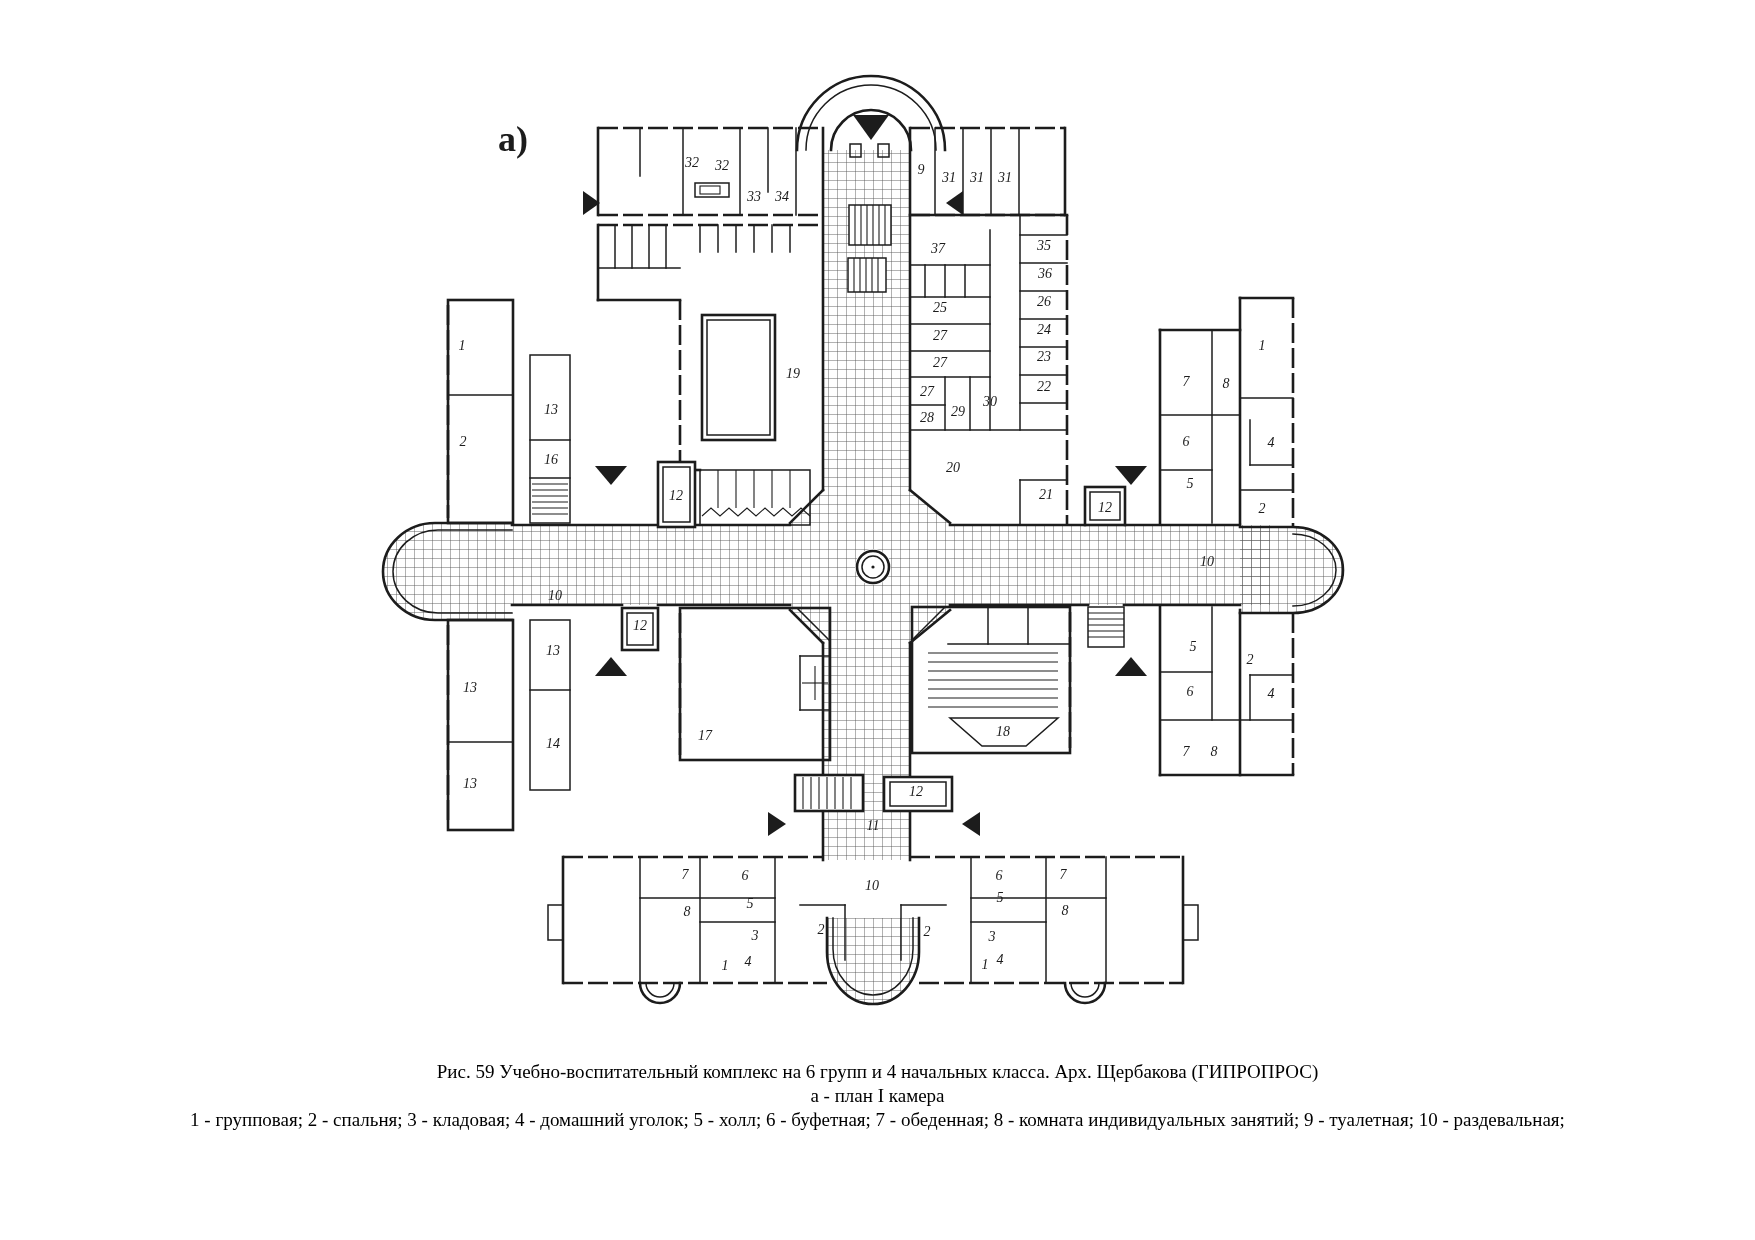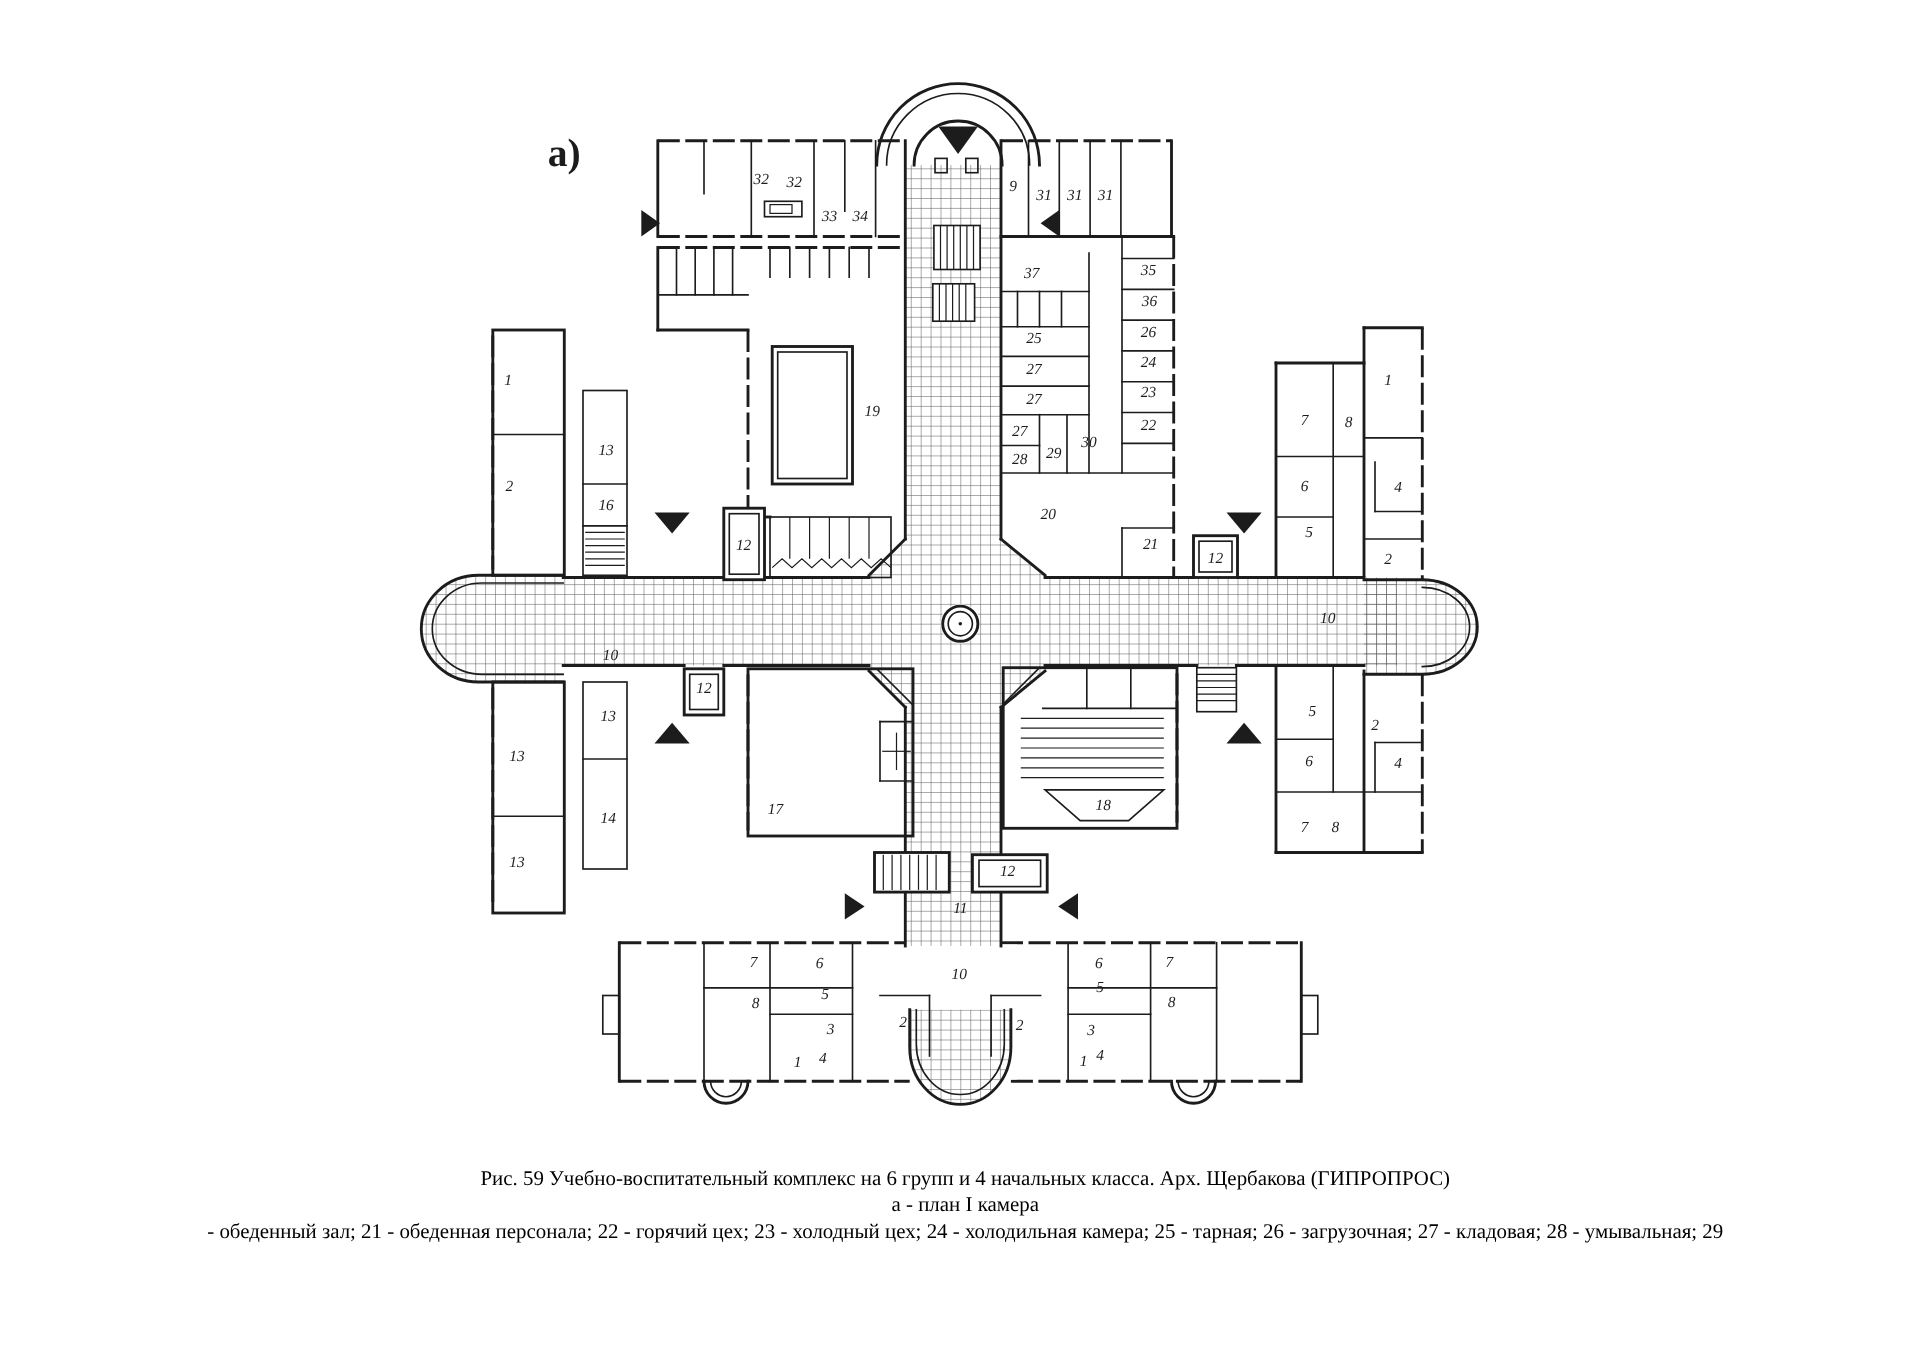--- a/index.html
+++ b/index.html
@@ -423,16 +423,16 @@
         <text x="985" y="969" class="rl">1</text>
       </g>
   </svg>
 
   
   <div class="caption">
     <div class="cap-title-wrap">
       <div>Рис. 59 Учебно-воспитательный комплекс на 6 групп и 4 начальных класса. Арх. Щербакова (ГИПРОПРОС)</div>
       <div>а - план I камера</div>
     </div>
-    <div>- обеденный зал; 21 - обеденная персонала; 22 - горячий цех; 23 - холодный цех; 24 - холодильная камера; 25 - тарная; 26 - загрузочная; 27 - кладовая; 28 - умывальная; 29</div>
+    <div>1 - групповая; 2 - спальня; 3 - кладовая; 4 - домашний уголок; 5 - холл; 6 - буфетная; 7 - обеденная; 8 - комната индивидуальных занятий; 9 - туалетная; 10 - раздевальная;</div>
   </div>
 
 </div>
 
 </body></html>

